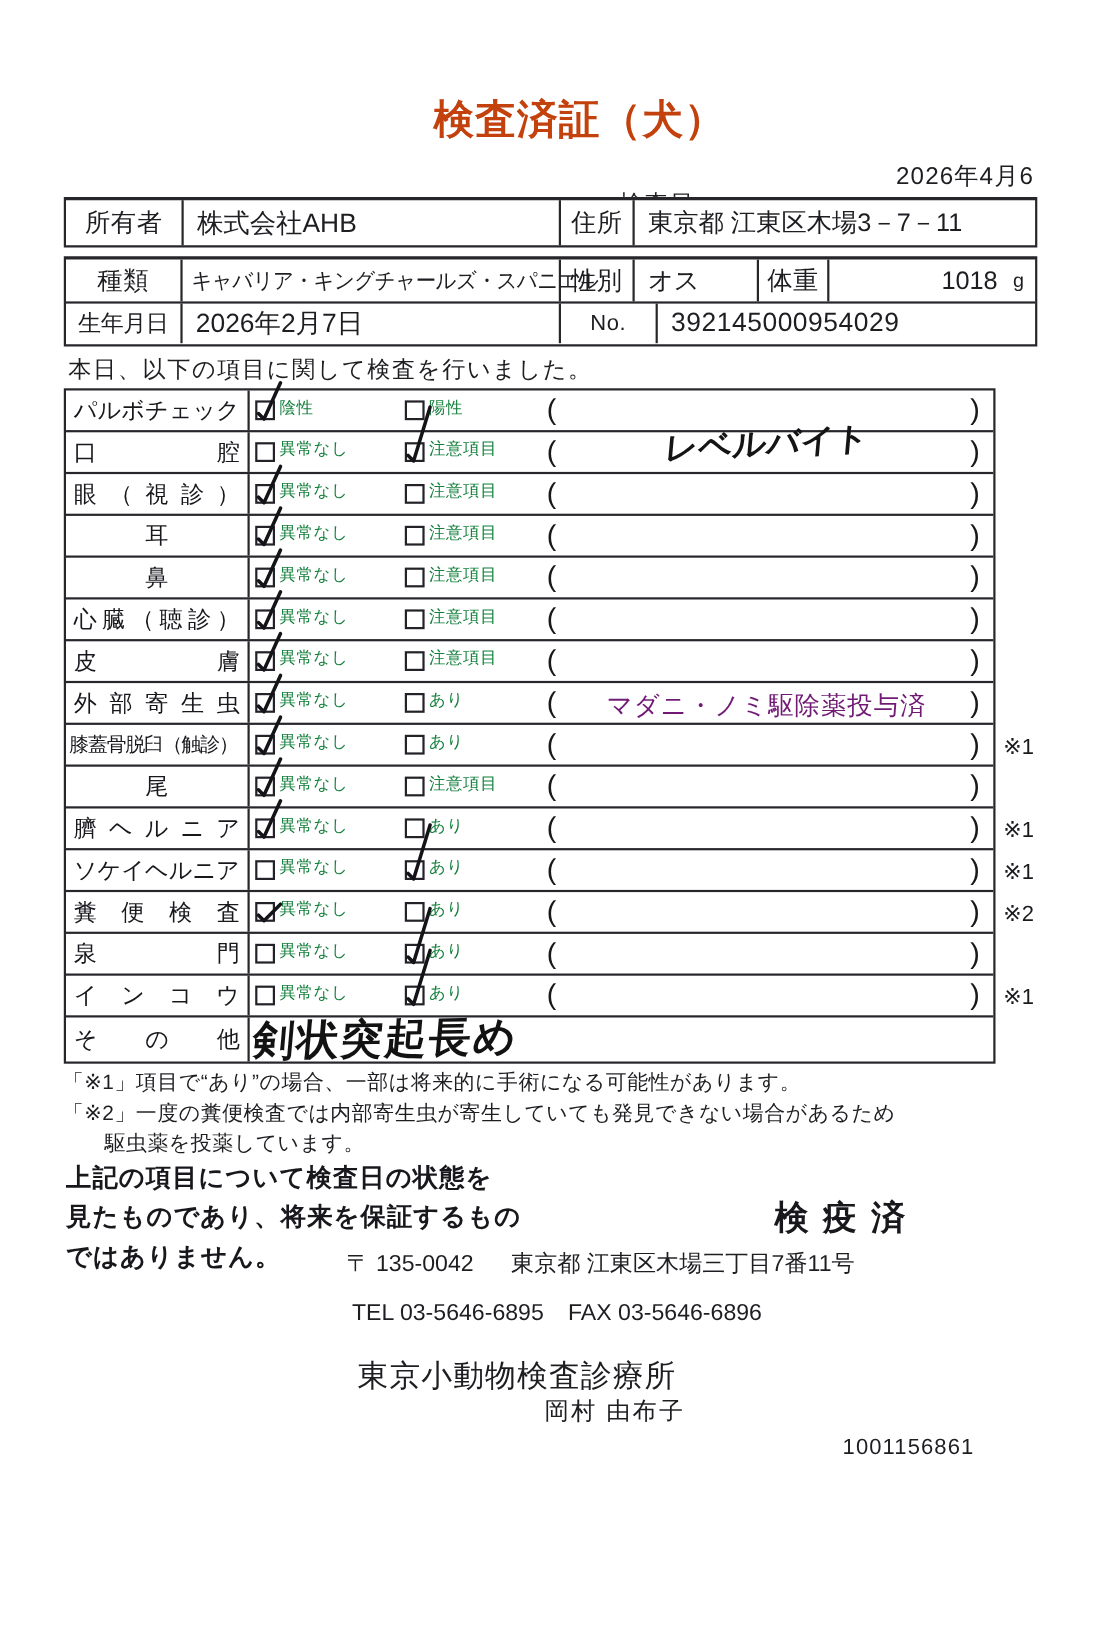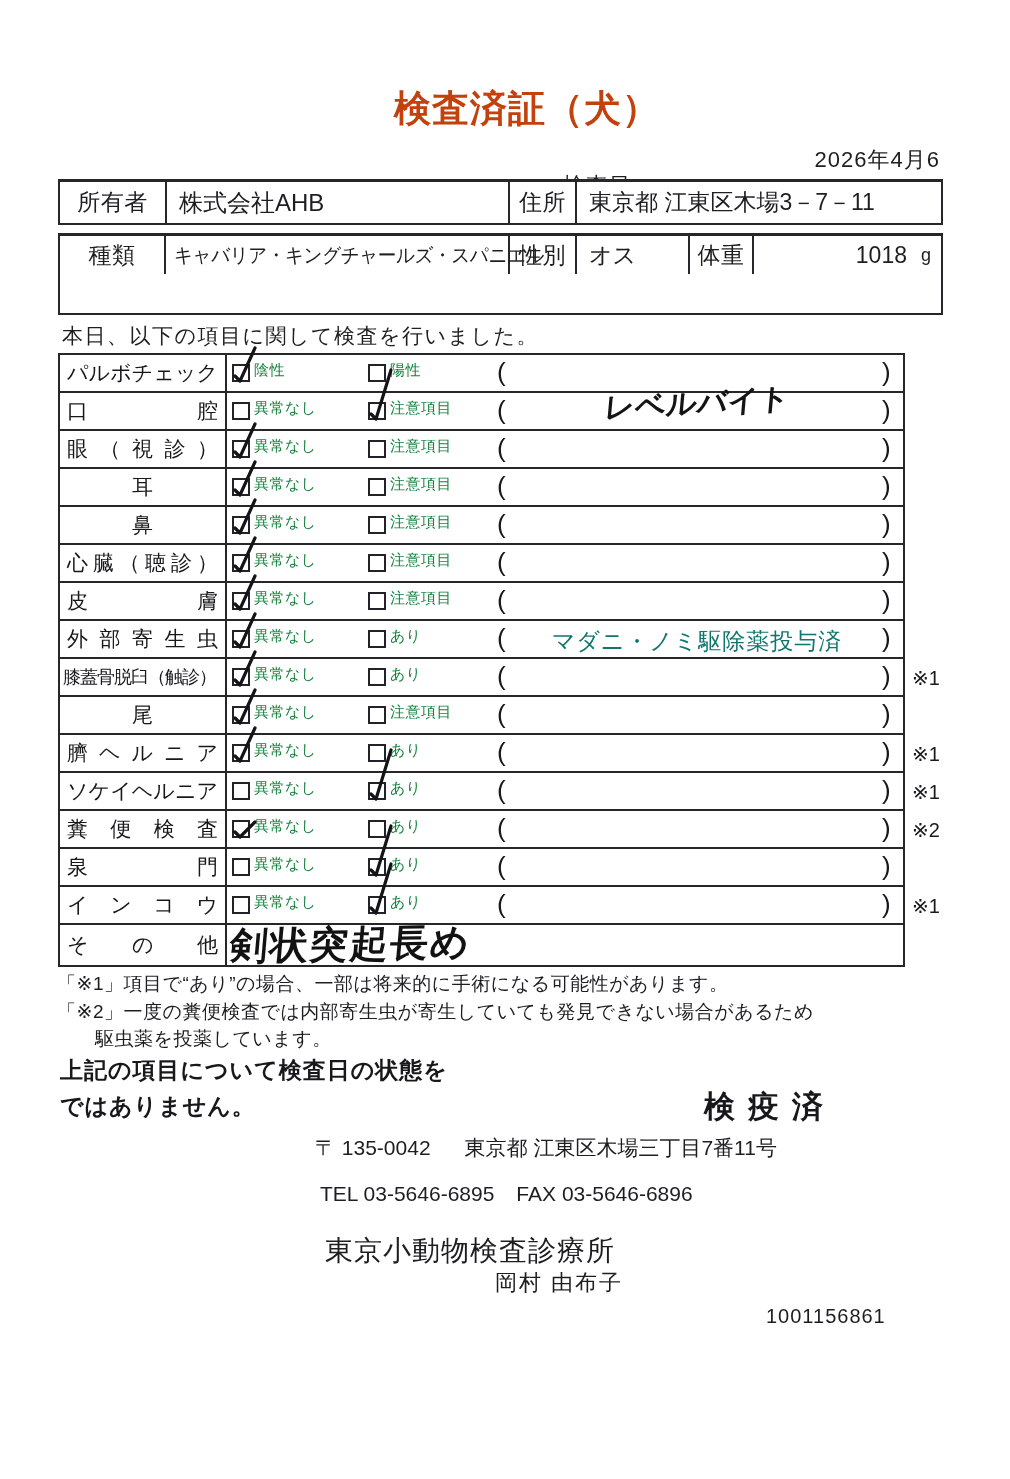--- a/index.html
+++ b/index.html
@@ -37,21 +37,21 @@
   .clabel.tight{font-size:18px;letter-spacing:-1px;padding:0 3px;}
   .cbox{position:absolute;top:9px;width:18px;height:18px;border:2.5px solid #222228;box-sizing:border-box;background:#fff;}
   .optlabel{position:absolute;top:6px;font-size:15px;letter-spacing:0.5px;white-space:nowrap;color:#15803d;}
   .chk{position:absolute;pointer-events:none;}
   .chk polyline{fill:none;stroke:#141418;stroke-width:3.2;stroke-linecap:round;stroke-linejoin:round;}
   .paren{position:absolute;top:2px;font-size:26px;color:#17171c;}
   .refmark{position:absolute;left:852px;top:7px;width:70px;font-size:20px;color:#1a1a1f;}
   .note-hand{position:absolute;left:450px;width:374px;top:-10px;text-align:center;font-size:30px;font-weight:600;
              transform:skewX(-8deg) rotate(-3deg);color:#141414;white-space:nowrap;}
   .note-print{position:absolute;left:450px;width:374px;top:5px;text-align:center;font-size:23px;letter-spacing:1px;
-              white-space:nowrap;color:#0f766e;}
+              white-space:nowrap;color:#701a75;}
   .hand-big{position:absolute;left:170px;top:-6px;font-size:38px;font-weight:700;letter-spacing:2px;
             transform:skewX(-6deg) rotate(-1deg);color:#121212;white-space:nowrap;}
 
   .fn{font-size:19px;letter-spacing:0.5px;white-space:nowrap;}
   .disc{font-size:23px;font-weight:600;letter-spacing:1px;line-height:36px;white-space:nowrap;color:#17171c;}
   .stamp{font-size:31px;font-weight:600;letter-spacing:13px;color:#17171c;white-space:nowrap;}
   .footer-line{font-size:21px;white-space:nowrap;}
   .clinic{font-size:28px;letter-spacing:1px;font-weight:500;}
   .examiner{font-size:22px;letter-spacing:2px;margin-left:43px;}
   .serial{font-size:20px;letter-spacing:1px;}
@@ -82,20 +82,26 @@
         <span class="breed">キャバリア・キングチャールズ・スパニエル</span>
       </div>
       <div class="hcell lab" style="width:67px;">性別</div>
       <div class="hcell val" style="width:113px;">オス</div>
       <div class="hcell lab" style="width:64px;">体重</div>
       <div class="hcell wval" style="flex:1;">
         <span>1018</span>
           <span class="wunit">g</span>
       </div>
     </div>
+    <div class="hrow" style="height:38px;">
+      <div class="hcell lab" style="width:104px;font-size:21px;letter-spacing:-0.5px;">生年月日</div>
+      <div class="hcell val" style="width:344px;font-size:24px;">2026年2月7日</div>
+      <div class="hcell lab" style="width:88px;font-size:20px;">No.</div>
+      <div class="hcell val num" style="flex:1;">392145000954029</div>
+    </div>
   </div>
 
   <div class="abs statement" style="left:62px;top:322px;">本日、以下の項目に関して検査を行いました。</div>
 
   <div class="ctable" id="checklist">
       <div class="crow">
         <div class="clabel">
           <span class="just">
             <span>パ</span>
             <span>ル</span>
@@ -389,20 +395,21 @@
         <div class="hand-big">剣状突起長め</div>
       </div>
     </div>
 
   <div class="abs fn" style="left:57px;top:971px;">「※1」項目で“あり”の場合、一部は将来的に手術になる可能性があります。</div>
   <div class="abs fn" style="left:57px;top:999px;">「※2」一度の糞便検査では内部寄生虫が寄生していても発見できない場合があるため</div>
   <div class="abs fn" style="left:95px;top:1026px;">駆虫薬を投薬しています。</div>
 
   <div class="abs disc" style="left:60px;top:1052px;">
     <div>上記の項目について検査日の状態を</div>
+    <div>見たものであり、将来を保証するもの</div>
     <div>ではありません。</div>
   </div>
 
   <div class="abs stamp" style="left:704px;top:1086px;">検疫済</div>
 
   <div class="abs footer-line" style="left:315px;top:1134px;">
     <span>〒 135-0042</span><span style="display:inline-block;width:34px;"></span><span>東京都 江東区木場三丁目7番11号</span>
   </div>
   <div class="abs footer-line" style="left:320px;top:1182px;">
     <span>TEL 03-5646-6895</span><span style="display:inline-block;width:22px;"></span><span>FAX 03-5646-6896</span>

